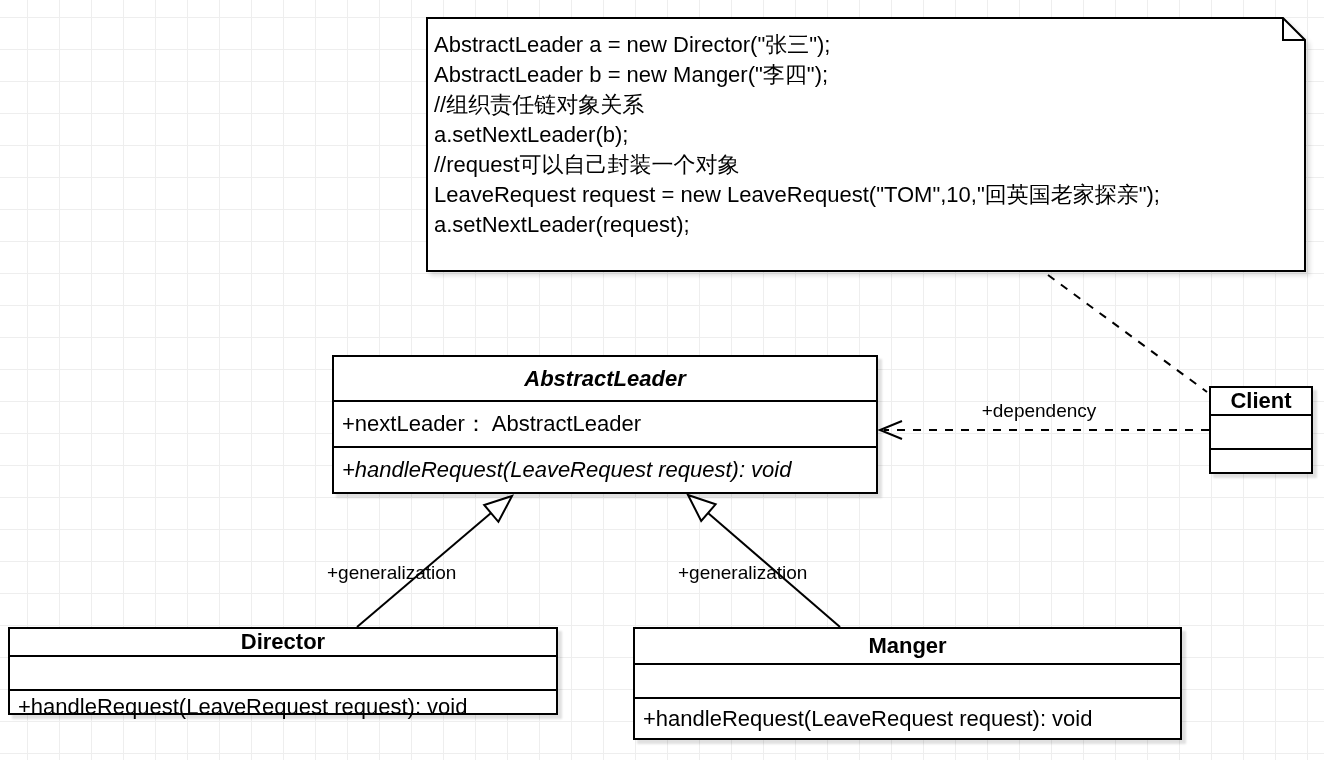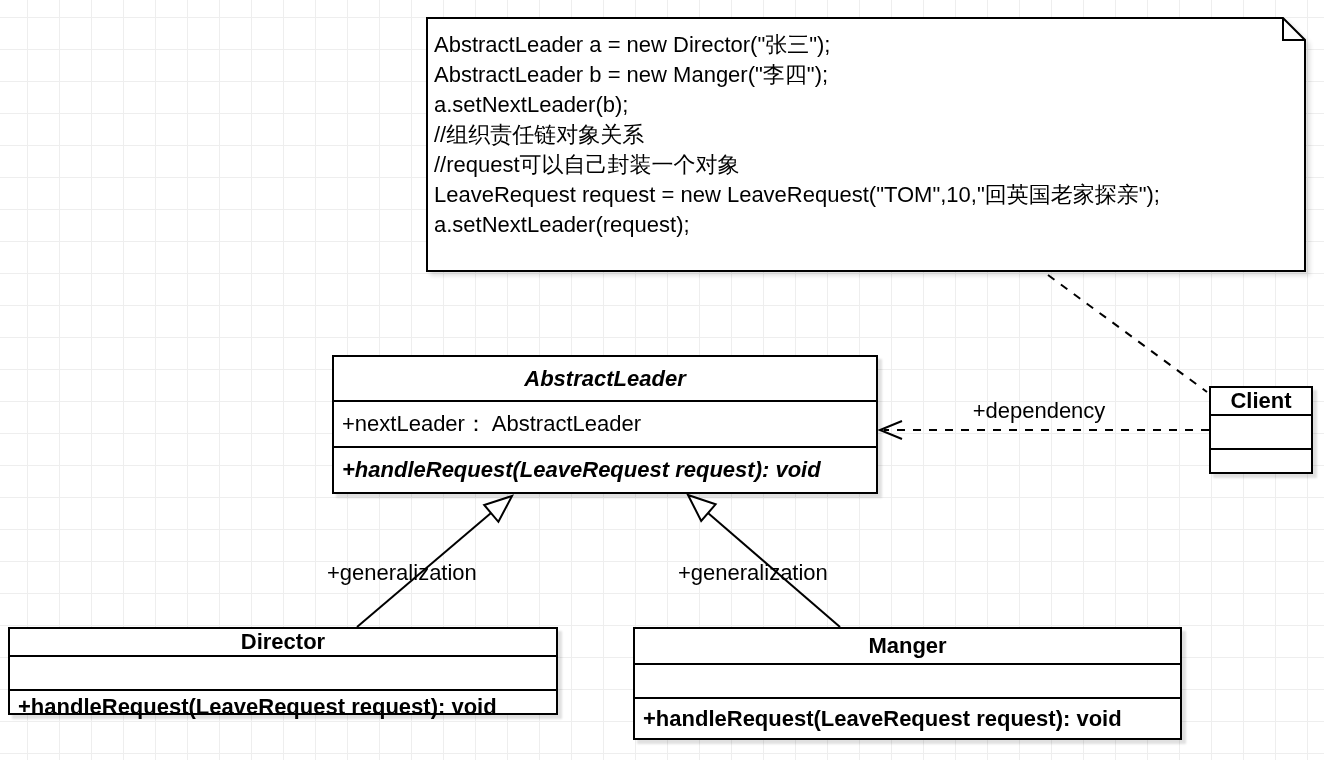--- a/index.html
+++ b/index.html
@@ -48,21 +48,21 @@
   .uml-row {
     border-bottom: 2px solid #000;
     font-size: 22px;
     display: flex;
     align-items: center;
     padding: 16px 8px;
     box-sizing: border-box;
     white-space: nowrap;
     overflow: hidden;
   }
-  .uml-row:last-child { border-bottom: none; flex: 1; font-weight: bold; }
+  .uml-row:last-child { border-bottom: none; flex: 1; }
   .italic { font-style: italic; }
 
   
   #cls-abstract { left: 332px; top: 355px; width: 546px; height: 139px; }
   #cls-abstract .uml-title { height: 45px; font-style: italic; }
   #cls-abstract .row-attrs  { height: 46px; }
 
   #cls-client { left: 1209px; top: 386px; width: 104px; height: 88px; }
   #cls-client .uml-title { height: 46px; }
   #cls-client .row-attrs { height: 21px; }
@@ -83,21 +83,21 @@
     box-sizing: border-box;
     padding: 13px 0 0 7px;
     font-size: 22px;
     line-height: 30px;
     white-space: nowrap;
   }
 
   .edge-label {
     position: absolute;
     z-index: 2;
-    font-size: 22px;
+    font-size: 19px;
     line-height: 26px;
     white-space: nowrap;
   }
   #lbl-dependency { left: 956px; top: 398px; width: 166px; text-align: center; }
   #lbl-gen-left  { left: 327px; top: 560px; }
   #lbl-gen-right { left: 678px; top: 560px; }
 </style>
 </head>
 <body>
 
@@ -124,22 +124,22 @@
 
     <g>
       <line x1="840" y1="627" x2="708" y2="513" stroke="#000000" stroke-width="2"></line>
       <path d="M688,495 L715.6,504.3 L701.2,520.9 Z" fill="#ffffff" stroke="#000000" stroke-width="2"></path>
     </g>
   </svg>
 
   <div class="note-text">
     <div>AbstractLeader a = new Director("张三");</div>
     <div>AbstractLeader b = new Manger("李四");</div>
+    <div>//组织责任链对象关系</div>
     <div>a.setNextLeader(b);</div>
-    <div>//组织责任链对象关系</div>
     <div>//request可以自己封装一个对象</div>
     <div>LeaveRequest request = new LeaveRequest("TOM",10,"回英国老家探亲");</div>
     <div>a.setNextLeader(request);</div>
   </div>
 
   <div class="uml-class" id="cls-abstract">
     <div class="uml-title">AbstractLeader</div>
     <div class="uml-row row-attrs">+nextLeader： AbstractLeader</div>
     <div class="uml-row row-methods italic">+handleRequest(LeaveRequest request): void</div>
   </div>

